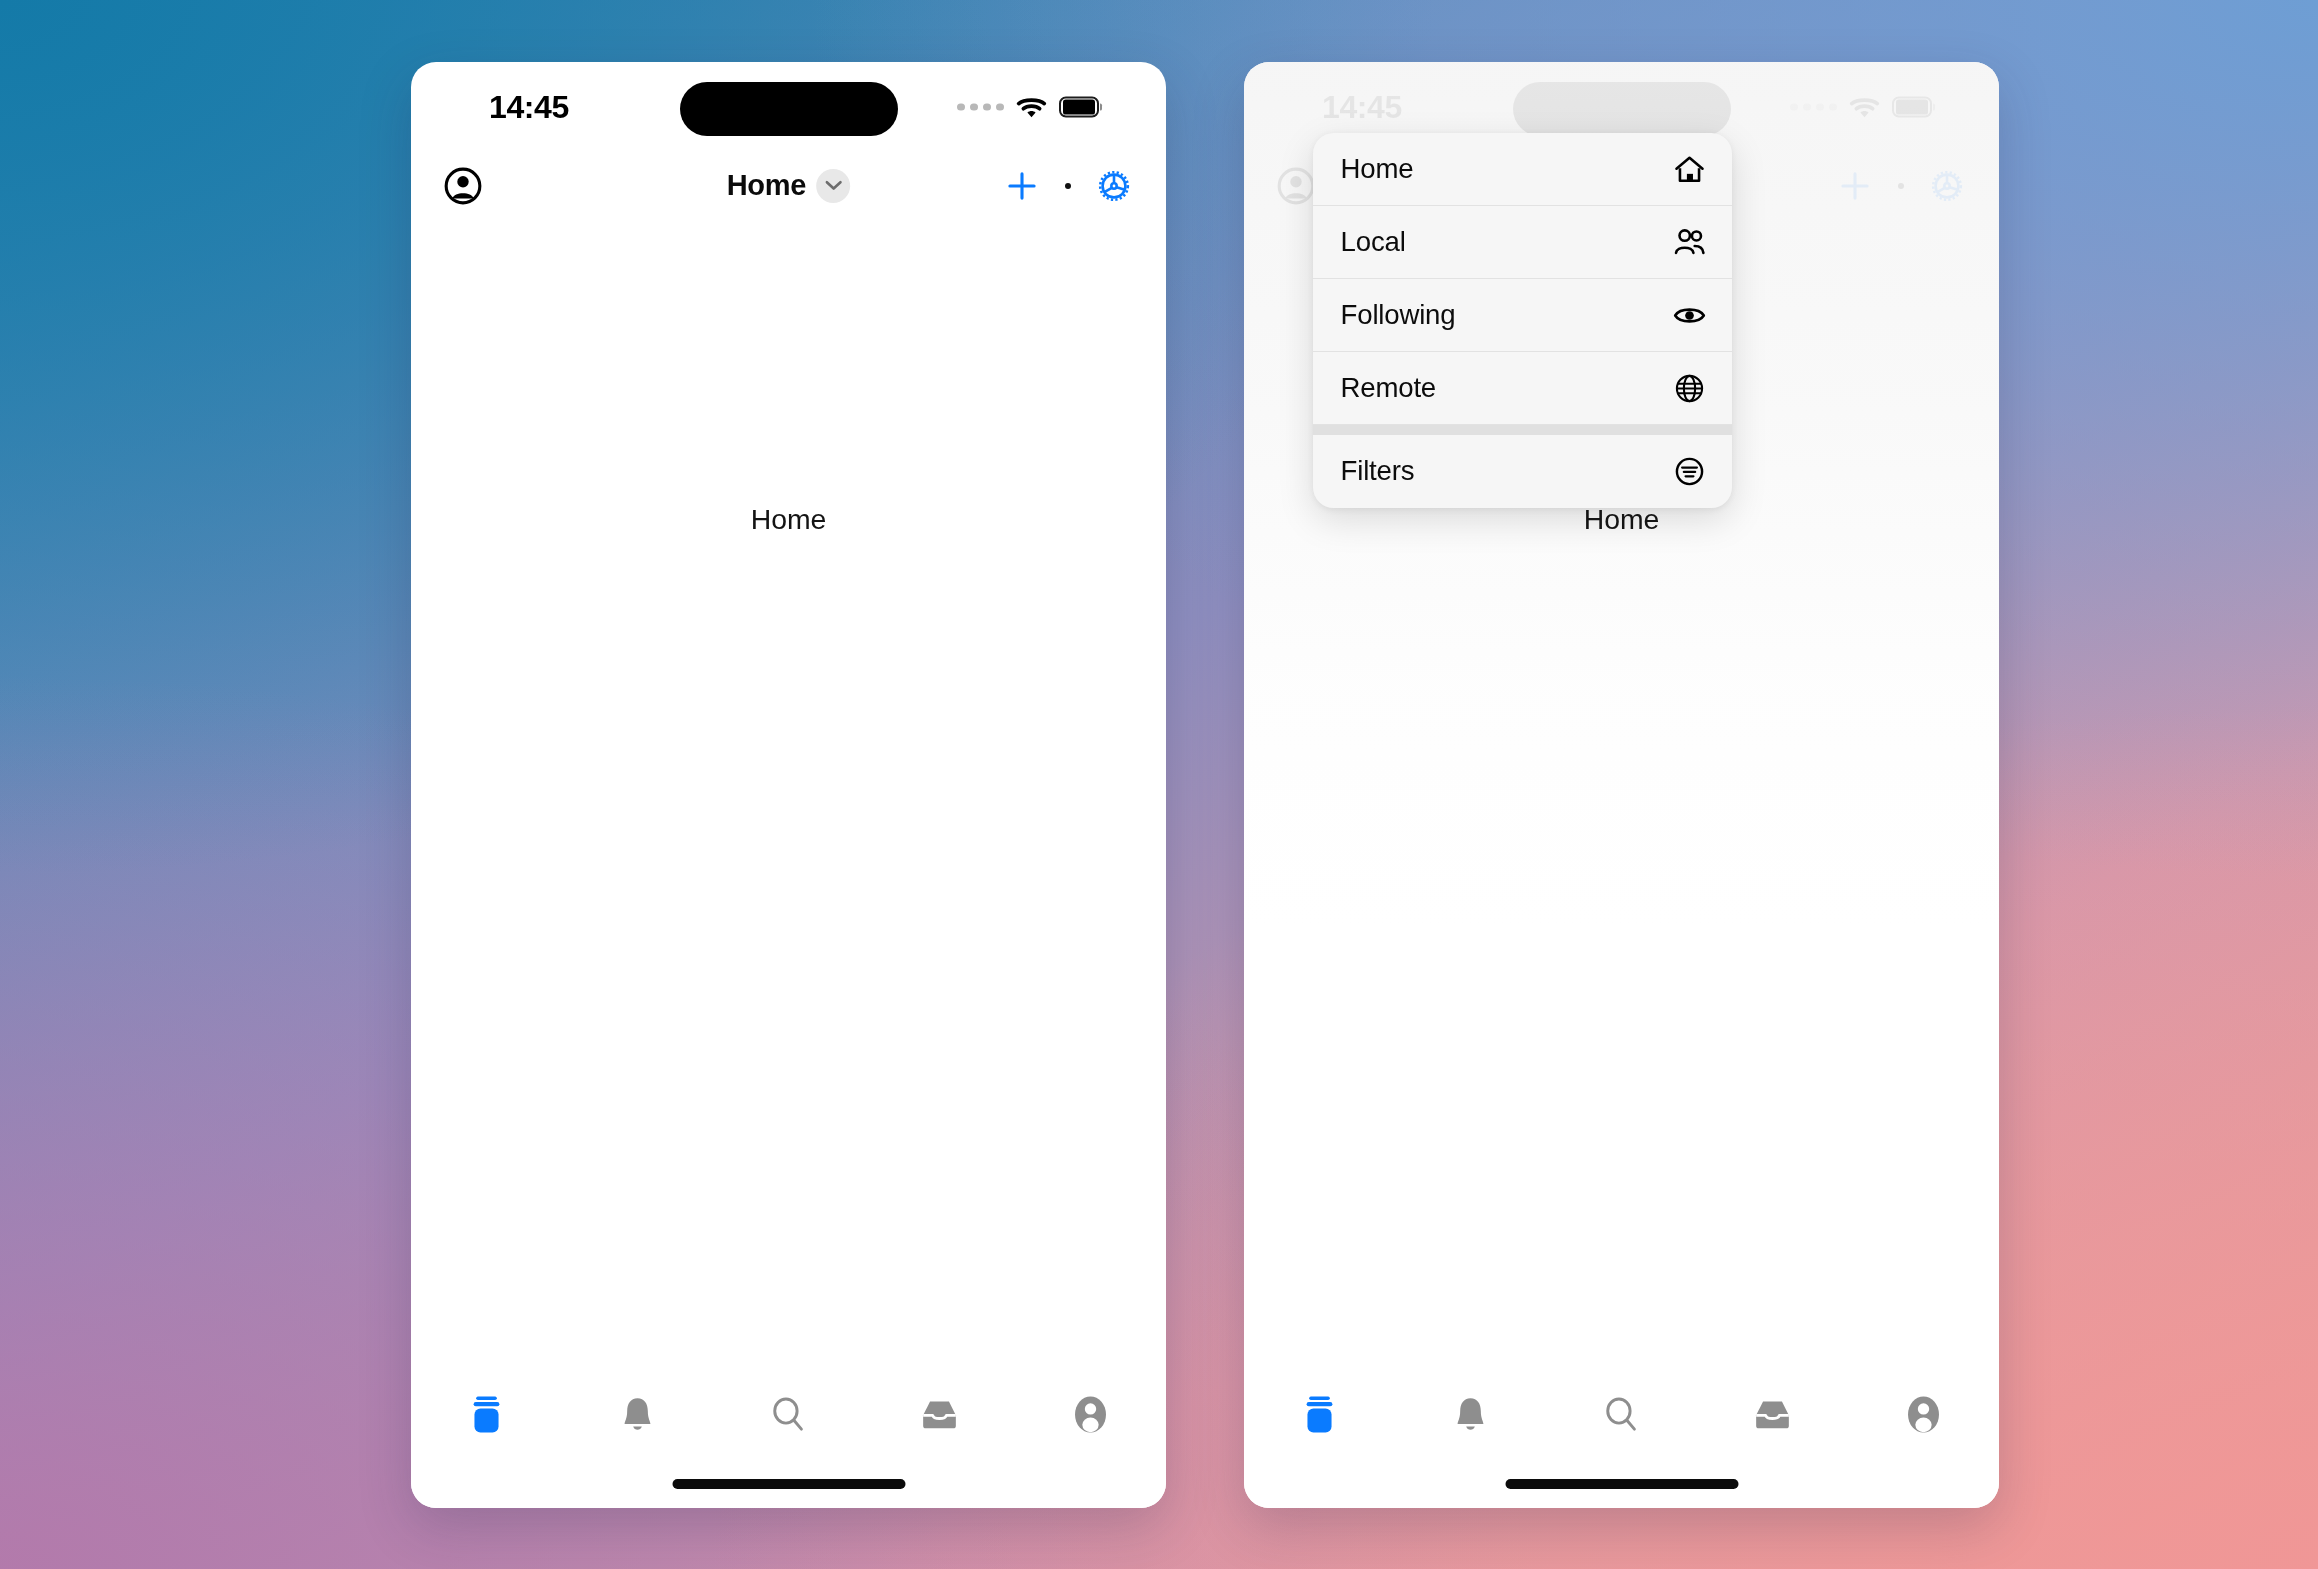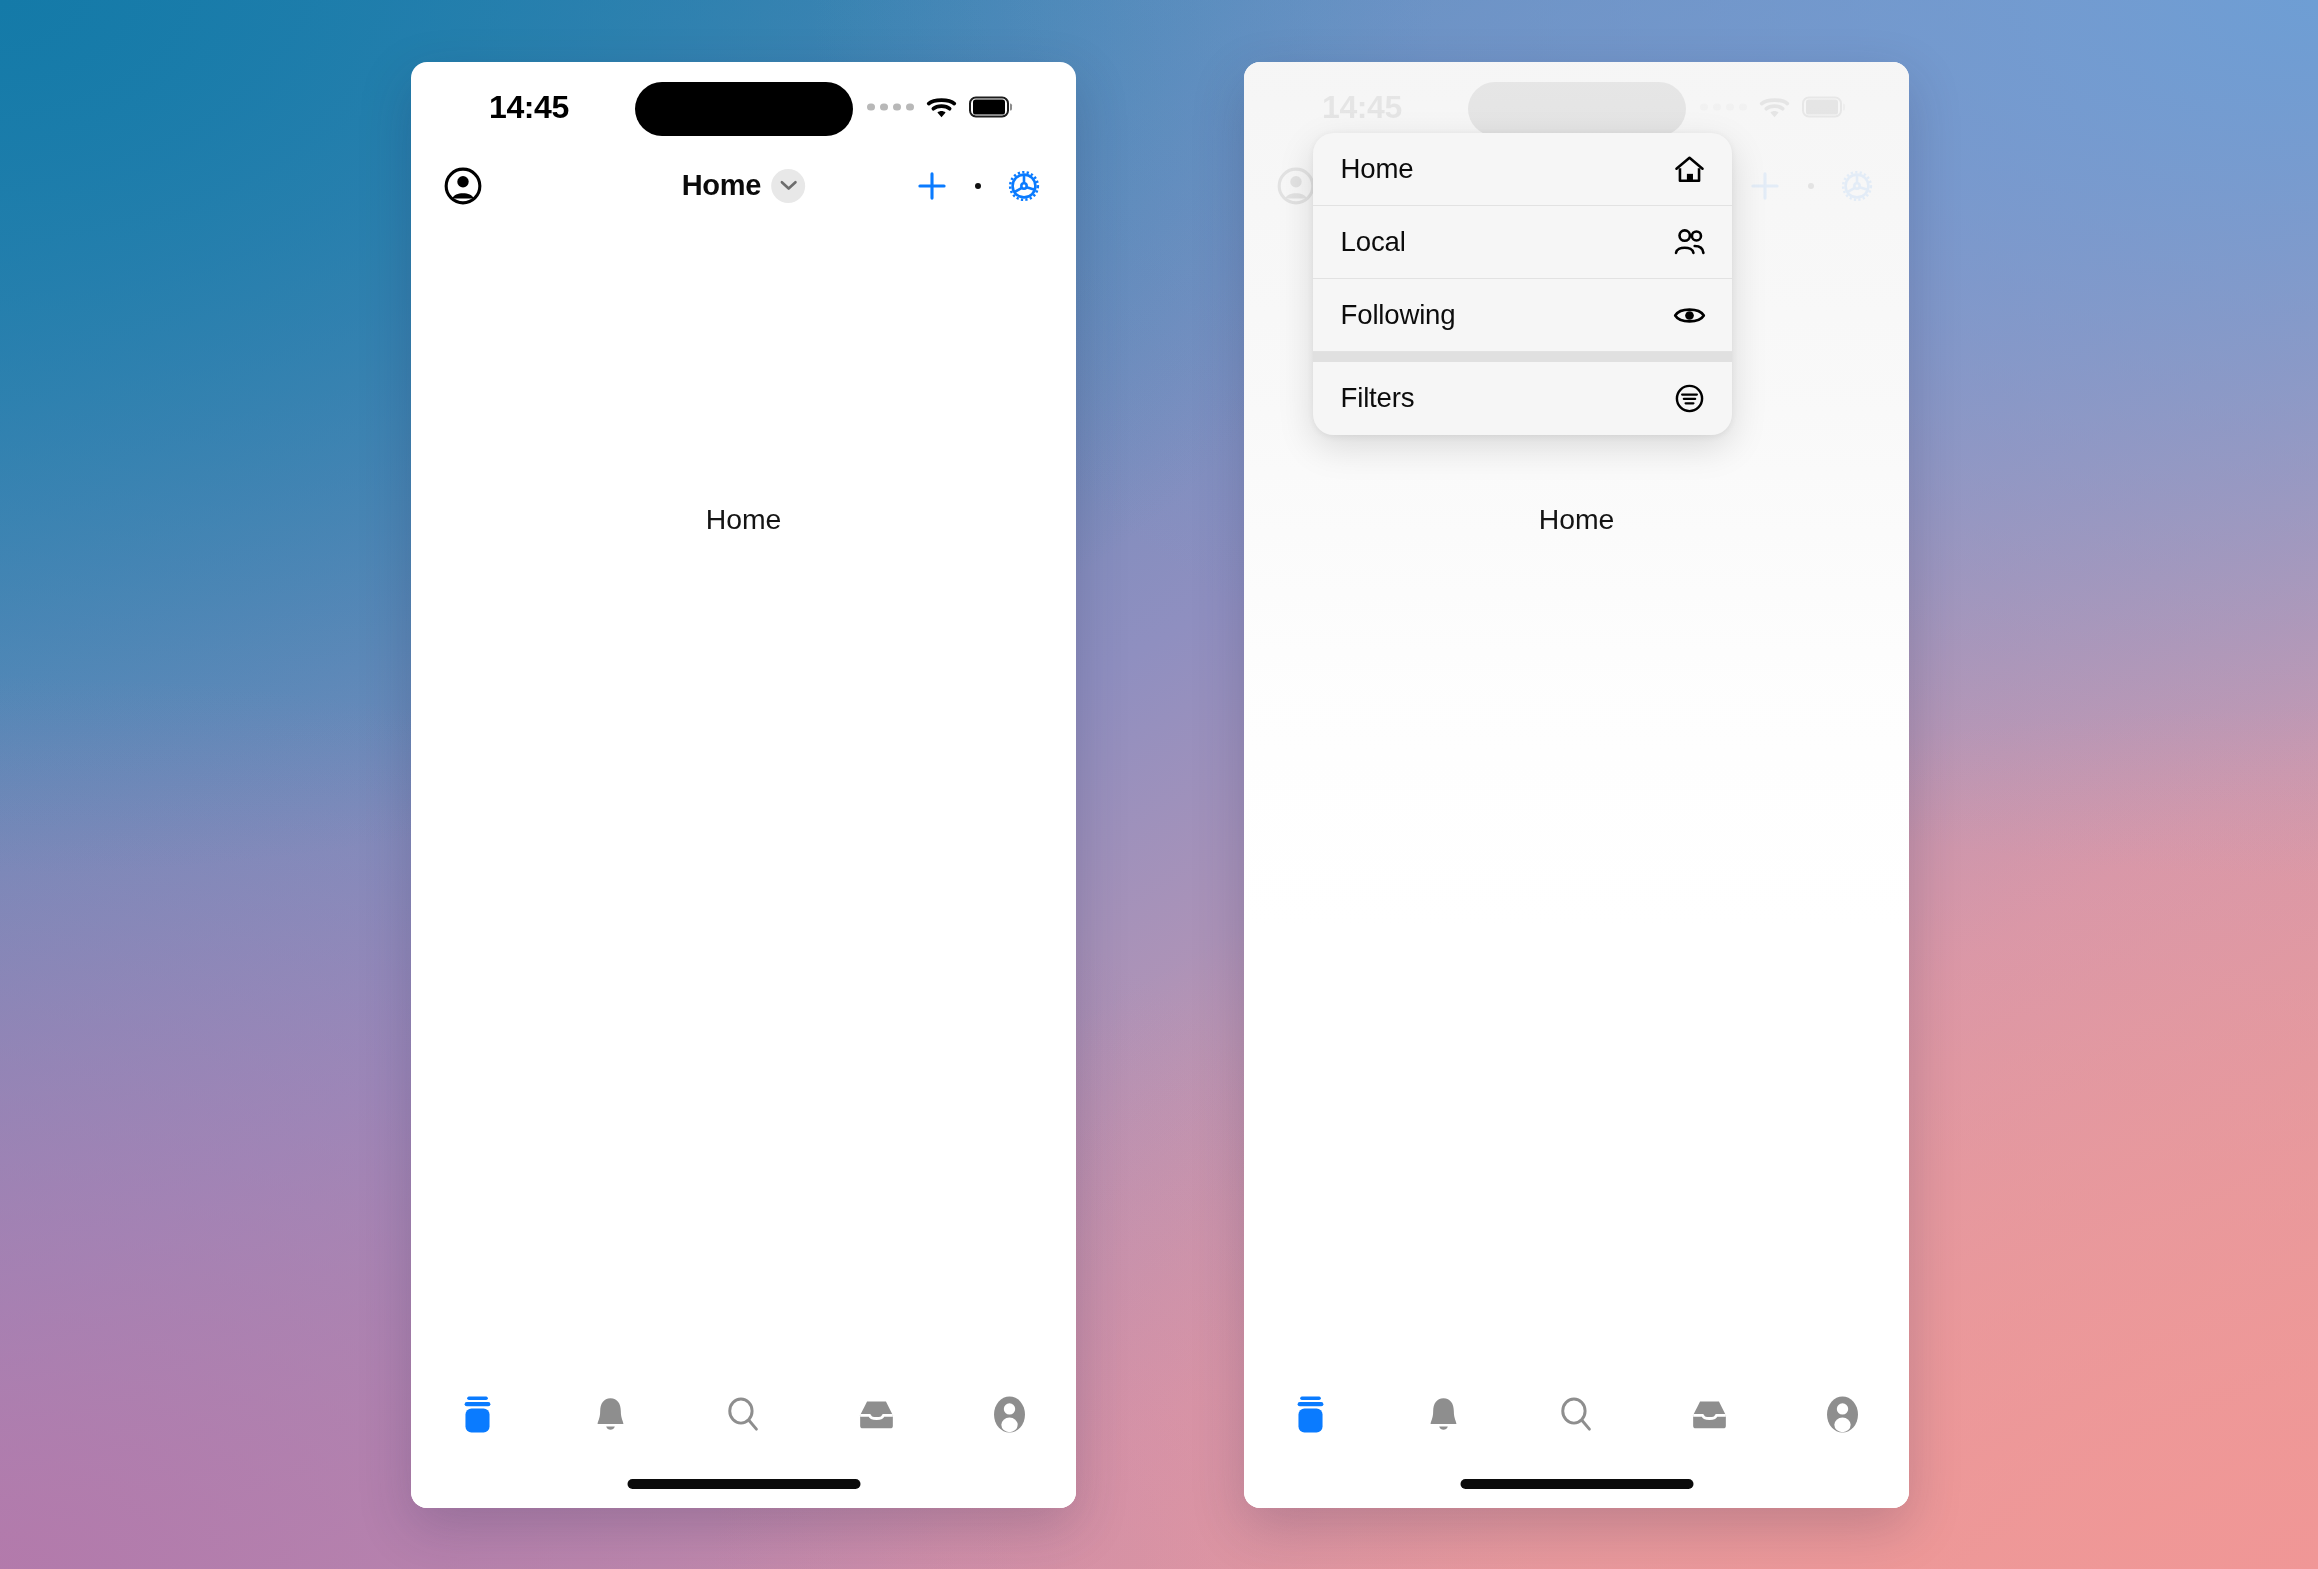--- a/index.html
+++ b/index.html
@@ -16,24 +16,24 @@
       radial-gradient(ellipse 110% 95% at 0% 100%, rgba(180,120,170,0.92) 0%, rgba(180,120,170,0.0) 60%),
       radial-gradient(ellipse 105% 90% at 100% 0%, rgba(110,158,212,1) 0%, rgba(110,158,212,0.0) 62%),
       radial-gradient(ellipse 100% 90% at 0% 0%, rgba(20,122,168,1) 0%, rgba(20,122,168,0.0) 62%),
       linear-gradient(150deg, #2f86b4 0%, #8f8fc0 45%, #d498ac 72%, #efa098 100%);
   }
 
   
   .phone {
     position: absolute;
     top: 62px;
-    width: 665px;
+    width: 755px;
     height: 1446px;
     background: #ffffff;
-    border-radius: 16px;
+    border-radius: 25px;
     overflow: hidden;
     box-shadow: 0 19px 52px rgba(40,40,80,0.22);
   }
   #phone-left  { left: 411px; }
   #phone-right { left: 1244px; }
 
   
   .status-bar {
     position: relative;
     height: 90px;
@@ -433,20 +433,34 @@
       </div>
       <div class="menu-item">
         <span class="menu-label">Following</span>
         <span class="menu-ico">
           <svg viewBox="0 0 38 38" width="33" height="33">
             <path d="M2.5 19 C8 10, 30 10, 35.5 19 C30 28, 8 28, 2.5 19 Z" fill="none" stroke="#000" stroke-width="3" stroke-linejoin="round"></path>
             <circle cx="19" cy="19" r="5" fill="#000"></circle>
           </svg>
         </span>
       </div>
+      <div class="menu-item">
+        <span class="menu-label">Remote</span>
+        <span class="menu-ico">
+          <svg viewBox="0 0 38 38" width="33" height="33">
+            <g fill="none" stroke="#000" stroke-width="2.4">
+              <circle cx="19" cy="19" r="14.5"></circle>
+              <ellipse cx="19" cy="19" rx="6.5" ry="14.5"></ellipse>
+              <path d="M5.2 13.5 H32.8"></path>
+                <path d="M4.5 19 H33.5"></path>
+                <path d="M5.2 24.5 H32.8"></path>
+            </g>
+          </svg>
+        </span>
+      </div>
       <hr class="menu-sep">
       <div class="menu-item">
         <span class="menu-label">Filters</span>
         <span class="menu-ico">
           <svg viewBox="0 0 38 38" width="33" height="33">
             <circle cx="19" cy="19" r="14.5" fill="none" stroke="#000" stroke-width="2.8"></circle>
             <g stroke="#000" stroke-width="2.6" stroke-linecap="round">
               <path d="M10.5 14.5 H27.5"></path>
                 <path d="M12.5 19.5 H25.5"></path>
                 <path d="M14.5 24.5 H23.5"></path>

